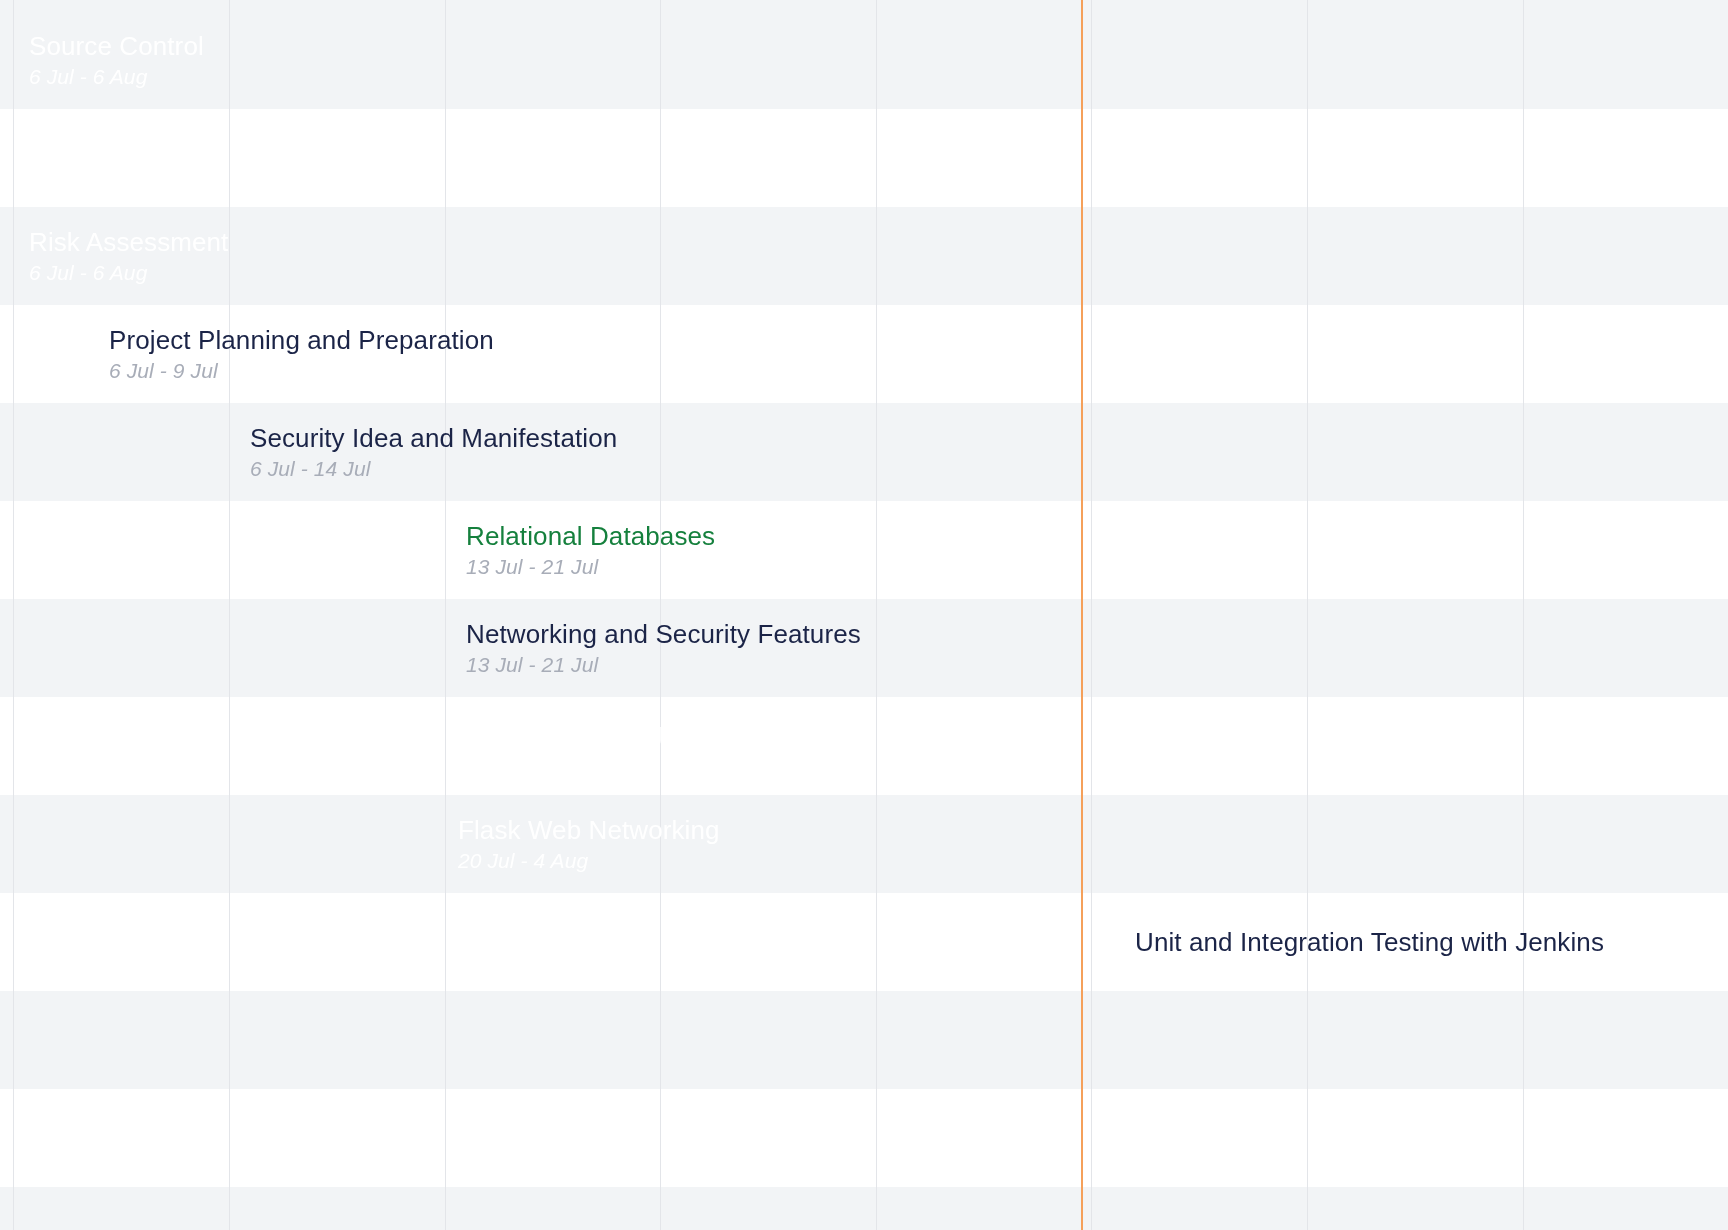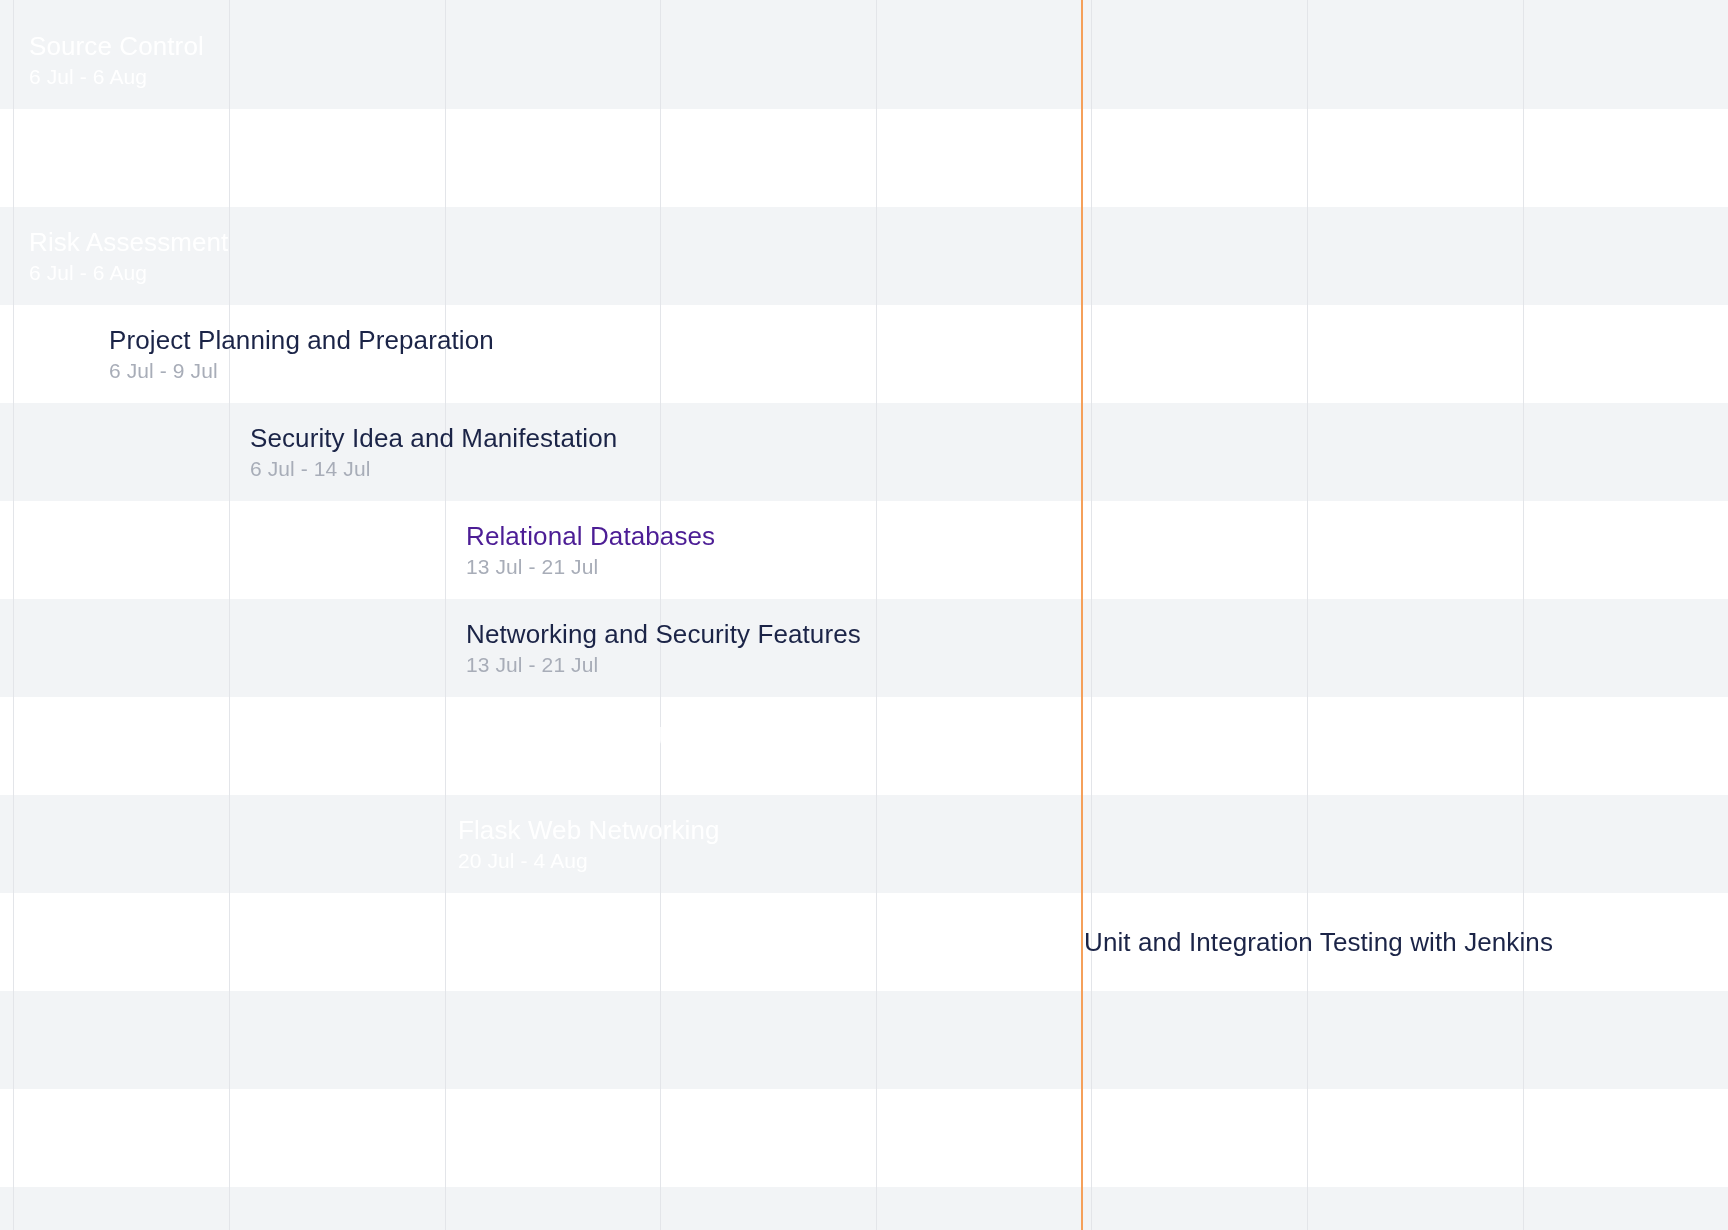--- a/index.html
+++ b/index.html
@@ -48,20 +48,21 @@
     font-size:26px;
     font-weight:400;
     letter-spacing:.1px;
   }
   .labels .t-dates{
     display:block;
     font-size:21px;
     font-weight:400;
     margin-top:3px;
     letter-spacing:.1px;
+    font-style:italic;
   }
   
   .task.inside .labels{left:14px;color:#ffffff;}
   .task.inside .labels .t-dates{color:#ffffff;}
   
   .task.outside .labels{color:#1b2447;}
   .task.outside .labels .t-dates{color:#a8adb8;}
 </style>
 </head>
 <body>
@@ -128,21 +129,21 @@
       <div class="task outside" style="left: 15px; top: 420px; width: 221px; height: 64px;">
         <div class="bar" style="background: rgb(147, 137, 214);"></div>
         <div class="labels" style="left: 235px;">
           <span class="t-name" style="color: rgb(27, 36, 71);">Security Idea and Manifestation</span>
           <span class="t-dates" style="color: rgb(168, 173, 184);">6 Jul - 14 Jul</span>
         </div>
       </div>
       <div class="task outside" style="left: 231px; top: 518px; width: 221px; height: 64px;">
         <div class="bar" style="background: rgb(147, 137, 214);"></div>
         <div class="labels" style="left: 235px;">
-          <span class="t-name" style="color: #4c1d95;">Relational Databases</span>
+          <span class="t-name" style="color: #15803d;">Relational Databases</span>
           <span class="t-dates" style="color: rgb(168, 173, 184);">13 Jul - 21 Jul</span>
         </div>
       </div>
       <div class="task outside" style="left: 231px; top: 616px; width: 221px; height: 64px;">
         <div class="bar" style="background: rgb(147, 137, 214);"></div>
         <div class="labels" style="left: 235px;">
           <span class="t-name" style="color: rgb(27, 36, 71);">Networking and Security Features</span>
           <span class="t-dates" style="color: rgb(168, 173, 184);">13 Jul - 21 Jul</span>
         </div>
       </div>
@@ -153,21 +154,21 @@
           <span class="t-dates" style="color: rgb(255, 255, 255);">20 Jul - 4 Aug</span>
         </div>
       </div>
       <div class="task inside" style="left: 444px; top: 812px; width: 418px; height: 64px;">
         <div class="bar" style="background: rgb(147, 137, 214);"></div>
         <div class="labels">
           <span class="t-name" style="color: rgb(255, 255, 255);">Flask Web Networking</span>
           <span class="t-dates" style="color: rgb(255, 255, 255);">20 Jul - 4 Aug</span>
         </div>
       </div>
-      <div class="task outside" style="left: 825px; top: 910px; width: 245px; height: 64px;">
+      <div class="task outside" style="left: 876px; top: 910px; width: 245px; height: 64px;">
         <div class="bar" style="background: rgb(147, 137, 214);"></div>
         <div class="labels" style="left: 259px;">
           <span class="t-name" style="color: rgb(27, 36, 71);">Unit and Integration Testing with Jenkins</span>
         </div>
       </div>
     </div>
 
   <div class="today-line" style="left: 1081px; background: rgb(245, 160, 90);"></div>
 
 </div>

